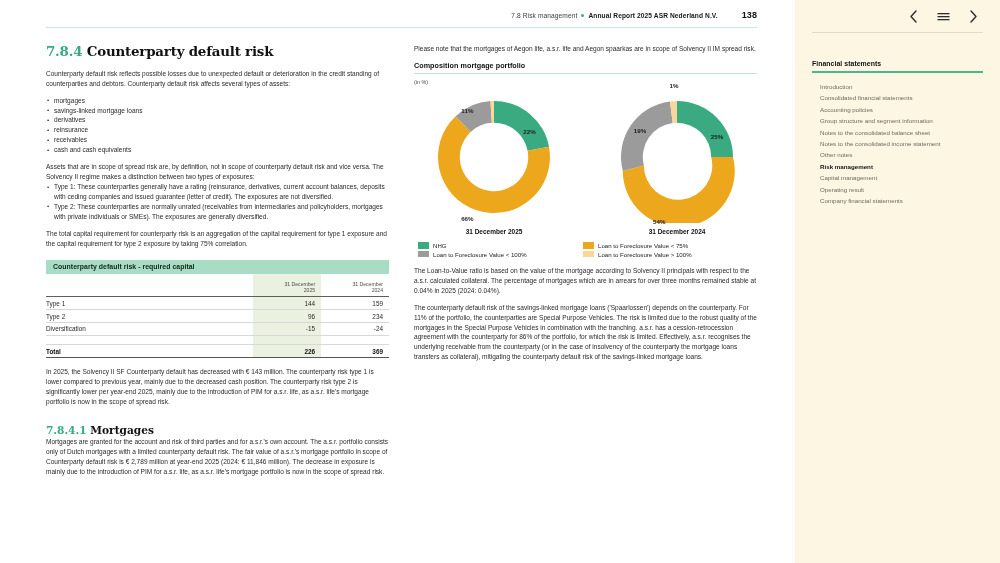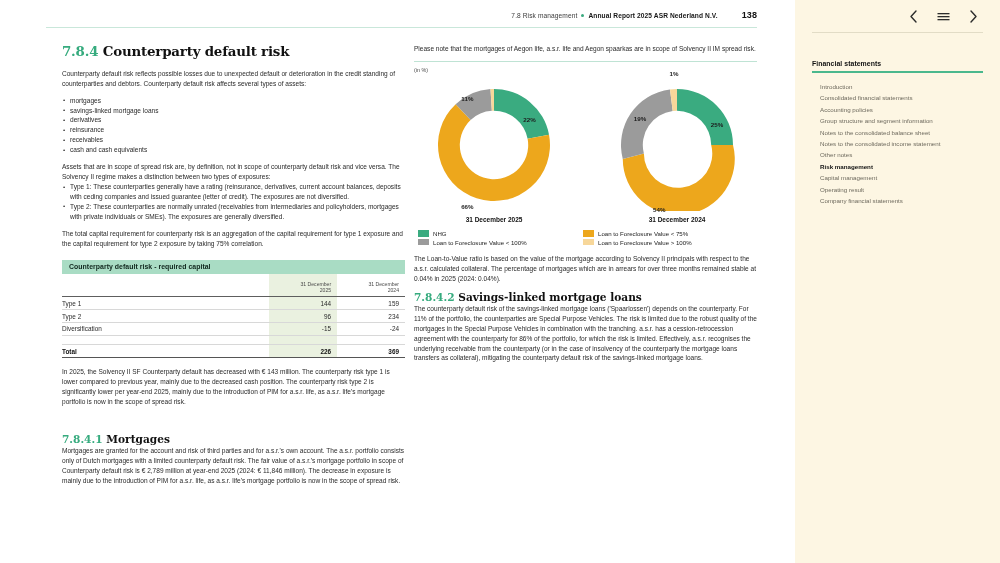--- a/index.html
+++ b/index.html
@@ -51,40 +51,40 @@
     left: 46px; top: 27px;
     width: 711px; height: 1px;
     background: #c9e7da;
   }
 
   .col {
     position: absolute;
     top: 44px;
     width: 343px;
   }
-  .col-left  { left: 62px; }
+  .col-left  { left: 46px; }
   .col-right { left: 414px; }
 
   h2.sect {
     font-family: "DejaVu Serif", "Liberation Serif", serif;
     font-size: 13.4px;
     font-weight: bold;
     color: #111111;
     letter-spacing: -.2px;
     margin-bottom: 10px;
     line-height: 1.1;
   }
   h2.sect .num { color: #36ab7e; }
 
   h3.sub {
     font-family: "DejaVu Serif", "Liberation Serif", serif;
     font-size: 10.6px;
     font-weight: bold;
     color: #111111;
-    margin-top: 26px;
+    margin-top: 17px;
     margin-bottom: 1px;
     line-height: 1.15;
   }
   h3.sub .num { color: #36ab7e; }
 
   p.body {
     font-size: 6.55px;
     line-height: 1.52;
     color: #2a2a2a;
     margin-bottom: 7px;
@@ -367,20 +367,21 @@
         <span class="num">7.8.4.1</span>
         <span>Mortgages</span>
       </h3>
       <p class="body">Mortgages are granted for the account and risk of third parties and for a.s.r.'s own account. The a.s.r. portfolio consists only of Dutch mortgages with a limited counterparty default risk. The fair value of a.s.r.'s mortgage portfolio in scope of Counterparty default risk is € 2,789 million at year-end 2025 (2024: € 11,846 million). The decrease in exposure is mainly due to the introduction of PIM for a.s.r. life, as a.s.r. life's mortgage portfolio is now in the scope of spread risk.</p>
     </div>
 
     <div class="col col-right">
 
       <p class="body">Please note that the mortgages of Aegon life, a.s.r. life and Aegon spaarkas are in scope of Solvency II IM spread risk.</p>
 
+      <div class="chart-title">Composition mortgage portfolio</div>
       <div class="chart-rule"></div>
       <div class="chart-unit">(in %)</div>
 
       <div class="donuts">
 
         <div class="donut-block">
           <svg class="donut-svg" width="132" height="132" viewBox="0 0 132 132">
             <g transform="translate(66,66)">
 
               <path fill="#3aab80" d="M 0,-56 A 56,56 0 0,1 55.02,-10.37 L 33.61,-6.33 A 34.2,34.2 0 0,0 0,-34.2 Z"></path>
@@ -437,24 +438,20 @@
           </div>
           <div class="leg-item">
             <span class="leg-sw" style="background:#f7d79a;"></span>
             <span class="leg-tx">Loan to Foreclosure Value &gt; 100%</span>
           </div>
         </div>
       </div>
 
       <p class="body" style="margin-top:8px;">The Loan-to-Value ratio is based on the value of the mortgage according to Solvency II principals with respect to the a.s.r. calculated collateral. The percentage of mortgages which are in arrears for over three months remained stable at 0.04% in 2025 (2024: 0.04%).</p>
 
-      <h3 class="sub" style="margin-top:7px;">
-        <span class="num">7.8.4.2</span>
-        <span>Savings-linked mortgage loans</span>
-      </h3>
       <p class="body">The counterparty default risk of the savings-linked mortgage loans ('Spaarlossen') depends on the counterparty. For 11% of the portfolio, the counterparties are Special Purpose Vehicles. The risk is limited due to the robust quality of the mortgages in the Special Purpose Vehicles in combination with the tranching. a.s.r. has a cession-retrocession agreement with the counterparty for 86% of the portfolio, for which the risk is limited. Effectively, a.s.r. recognises the underlying receivable from the counterparty (or in the case of insolvency of the counterparty the mortgage loans transfers as collateral), mitigating the counterparty default risk of the savings-linked mortgage loans.</p>
     </div>
   </div>
 
   <div class="sidebar">
     <div class="side-nav">
       <div class="nav-btn">
         <svg width="9" height="13" viewBox="0 0 9 13">
           <path d="M7 1 L2 6.5 L7 12" stroke="#2c2c2c" stroke-width="1.4" fill="none" stroke-linecap="round" stroke-linejoin="round"></path>
         </svg>

